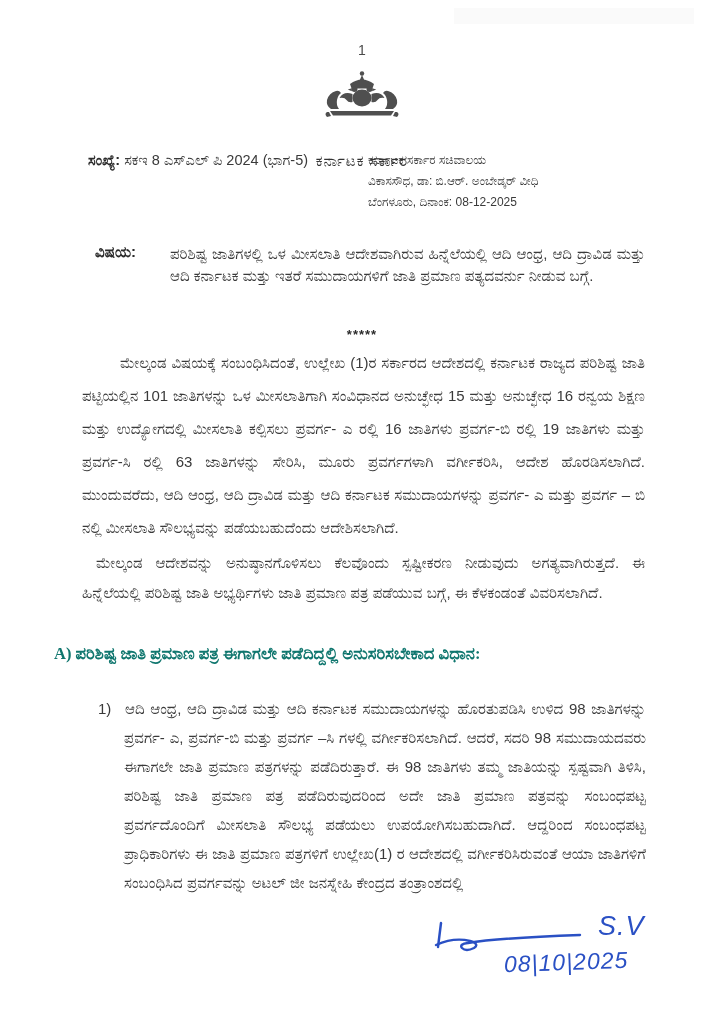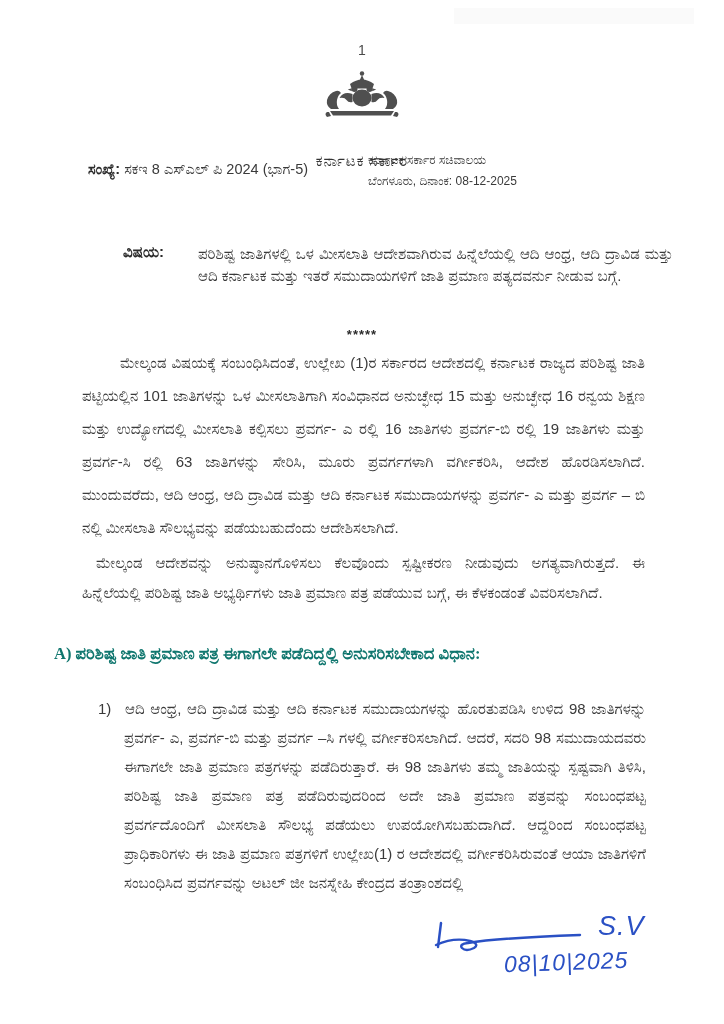--- a/index.html
+++ b/index.html
@@ -45,21 +45,20 @@
   .hdr-row {
     position: absolute;
     top: 150px; left: 82px; width: 566px;
   }
   .hdr-left {
     position: absolute;
     top: 2px; left: 6px;
     font-size: 14.5px;
     color: #3a3a3a;
     white-space: nowrap;
-    margin-top: 9px;
   }
   .hdr-right {
     position: absolute;
     top: 0; right: 0;
     width: 280px;
     text-align: left;
     font-size: 12px;
     line-height: 21px;
     color: #3a3a3a;
   }
@@ -86,21 +85,21 @@
     font-size: 15px;
   }
   .kv-row .kv-text {
     margin-left: 75px;
     width: 475px;
     font-size: 15px;
     line-height: 22px;
     text-align: justify;
     color: #3a3a3a;
   }
-  .subject-row { top: 243px; margin-left: 28px; }
+  .subject-row { top: 243px; }
   .reference-row { top: 309px; }
   .reference-row .kv-text { text-align: left; }
 
   .stars {
     position: absolute;
     top: 327px; left: 0; width: 724px;
     text-align: center;
     font-size: 13px;
     font-weight: bold;
     letter-spacing: 1px;
@@ -218,20 +217,21 @@
 
   <div class="emblem-caption">ಕರ್ನಾಟಕ ಸರ್ಕಾರ</div>
 
   <div class="hdr-row">
     <div class="hdr-left">
       <span class="b">ಸಂಖ್ಯೆ:</span>
       <span>ಸಕಇ 8 ಎಸ್‌ಎಲ್ ಪಿ 2024 (ಭಾಗ-5)</span>
     </div>
     <div class="hdr-right">
       <div>ಕರ್ನಾಟಕ ಸರ್ಕಾರ ಸಚಿವಾಲಯ</div>
+      <div>ವಿಕಾಸಸೌಧ, ಡಾ: ಬಿ.ಆರ್. ಅಂಬೇಡ್ಕರ್ ವೀಧಿ</div>
       <div>ಬೆಂಗಳೂರು, ದಿನಾಂಕ: 08-12-2025</div>
     </div>
   </div>
 
 
   <div class="kv-row subject-row">
     <span class="kv-label b">ವಿಷಯ:</span>
     <div class="kv-text">ಪರಿಶಿಷ್ಟ ಜಾತಿಗಳಲ್ಲಿ ಒಳ ಮೀಸಲಾತಿ ಆದೇಶವಾಗಿರುವ ಹಿನ್ನೆಲೆಯಲ್ಲಿ ಆದಿ ಆಂಧ್ರ, ಆದಿ ದ್ರಾವಿಡ ಮತ್ತು ಆದಿ ಕರ್ನಾಟಕ ಮತ್ತು ಇತರೆ ಸಮುದಾಯಗಳಿಗೆ ಜಾತಿ ಪ್ರಮಾಣ ಪತ್ಯದವರ್ನು ನೀಡುವ ಬಗ್ಗೆ.</div>
   </div>
 

